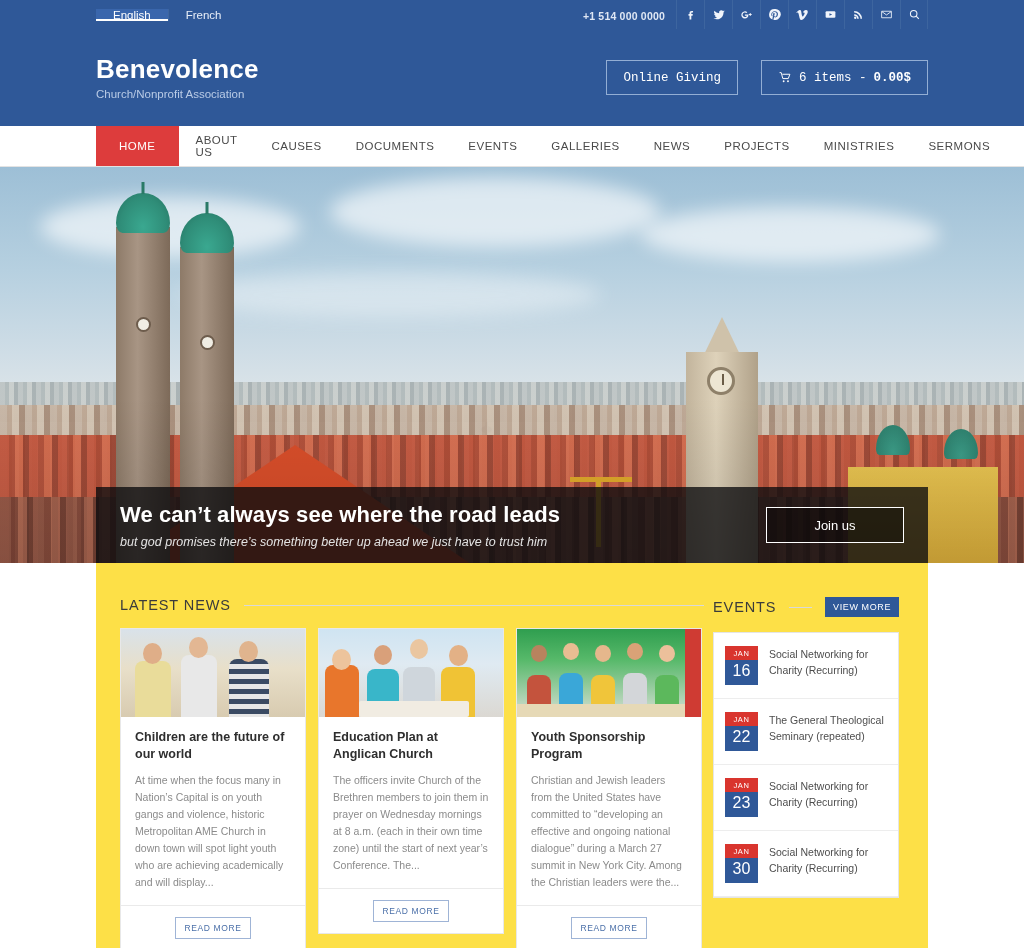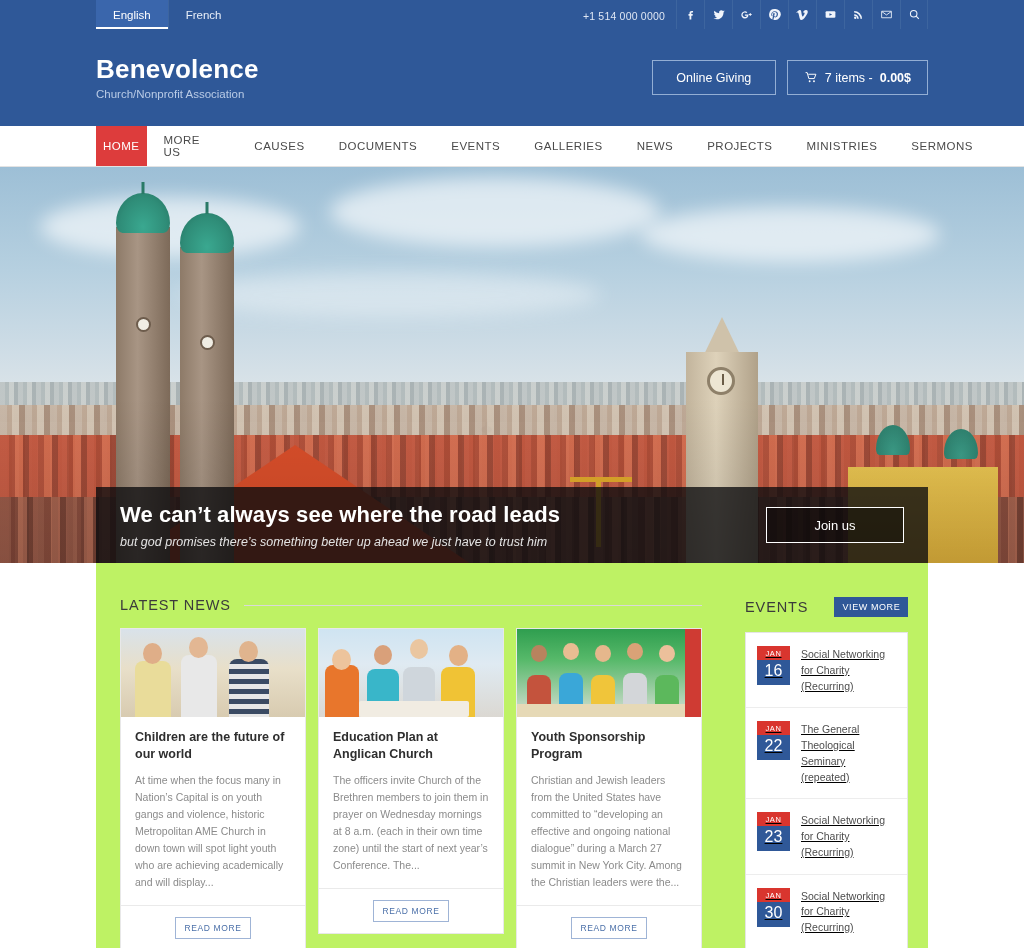--- a/index.html
+++ b/index.html
@@ -11,21 +11,21 @@
   }
 
   
   .topbar {
     height: 29px;
     background: #2f5898;
     display: flex;
     align-items: stretch;
     position: relative;
   }
-  .lang-tabs { display: flex; margin-left: 96px; }
+  .lang-tabs { display: flex; margin-left: 96px; align-items: center; }
   .lang-tab {
     padding: 0 17px;
     display: flex; align-items: center;
     font-size: 11.5px; color: #e8eef8;
     cursor: pointer;
     position: relative;
   }
   .lang-tab.active {
     background: #3a66ac;
     color: #ffffff;
@@ -38,20 +38,21 @@
   .lang-tab.sep { border-left: 1px solid #3d659f; }
   .top-right {
     margin-left: auto; margin-right: 96px;
     display: flex; align-items: stretch;
   }
   .phone {
     display: flex; align-items: center;
     padding: 16px 11px;
     font-size: 10.5px; color: #dfe7f4;
     letter-spacing: .2px;
+    font-weight: bold;
   }
   .soc {
     width: 28px;
     display: flex; align-items: center; justify-content: center;
     border-left: 1px solid #3d659f;
     cursor: pointer;
   }
   .soc:last-child { border-right: 1px solid #3d659f; }
   .soc svg { fill: #f0f4fb; }
 
@@ -62,21 +63,21 @@
     display: flex; align-items: center;
     padding: 0 96px;
   }
   .brand-title {
     font-size: 26px; font-weight: bold; color: #ffffff;
     letter-spacing: .2px; line-height: 1.1;
   }
   .brand-sub {
     font-size: 11.5px; color: #b9cbe6; margin-top: 5px;
   }
-  .header-actions { margin-left: auto; display: flex; gap: 11px; }
+  .header-actions { margin-left: auto; display: flex; gap: 23px; font-family: Liberation Mono, monospace; }
   .hbtn {
     height: 35px; min-width: 124px;
     border: 1px solid #93aed4;
     display: flex; align-items: center; justify-content: center;
     gap: 7px;
     color: #ffffff; font-size: 12.5px;
     cursor: pointer; padding: 0 16px;
   }
   .hbtn .amount { font-weight: bold; }
   .cart-icon svg { fill: #ffffff; display: block; }
@@ -91,21 +92,21 @@
   }
   .nav-item {
     display: flex; align-items: center;
     padding: 0 17px;
     font-size: 11.5px; color: #4a4a4a;
     letter-spacing: .5px;
     cursor: pointer;
   }
   .nav-item.active {
     background: #dd3c3c; color: #ffffff;
-    padding: 0 7px;
+    padding: 0 23px;
   }
 
   
   .hero {
     position: relative;
     height: 396px;
     overflow: hidden;
     background: #404040;
   }
   .sky {
@@ -244,24 +245,24 @@
     cursor: pointer;
   }
 
   
   .content-wrap {
     background: #ffffff;
     height: 385px;
     padding: 0 96px;
   }
   .content {
-    background: #bef264;
+    background: #fde047;
     height: 100%;
     padding: 34px 24px 0 24px;
-    display: flex; gap: 43px;
+    display: flex; gap: 9px;
   }
   .col-news { width: 584px; }
   .col-events { width: 186px; }
 
   .sec-head { display: flex; align-items: center; gap: 13px; margin-bottom: 15px; }
   .sec-title {
     font-size: 14.5px; color: #3b3b3b; letter-spacing: .9px;
   }
   .sec-rule { flex: 1; height: 1px; background: #d9d9d9; }
   .viewmore {
@@ -306,21 +307,21 @@
   .t3 { background: linear-gradient(180deg,#2f9e4f 0%,#57b96a 35%,#d9dfd6 100%); }
   .kid {
     position: absolute; bottom: 0; border-radius: 8px 8px 0 0;
   }
   .head {
     position: absolute; border-radius: 50%;
     background: #e8b894;
   }
 
   
-  .events-box { background: #ffffff; border: 1px solid #e5e5e5; text-decoration: underline; }
+  .events-box { background: #ffffff; border: 1px solid #e5e5e5; }
   .event-row {
     display: flex; gap: 11px;
     padding: 13px 11px;
     border-bottom: 1px solid #ededed;
     align-items: flex-start;
     cursor: pointer;
   }
   .datebox { width: 33px; flex: 0 0 33px; text-align: center; }
   .dmon {
     background: #d9352e; color: #ffffff;
@@ -423,32 +424,32 @@
       <span>Online Giving</span>
     </div>
     <div class="hbtn">
       <span class="cart-icon">
         <svg width="14" height="13" viewBox="0 0 24 24">
             <path d="M2 3h3l3 11h10l3-8H7" fill="none" stroke="#ffffff" stroke-width="1.8"></path>
             <circle cx="9.5" cy="19" r="1.7"></circle>
             <circle cx="17.5" cy="19" r="1.7"></circle>
           </svg>
       </span>
-      <span>7 items - </span>
+      <span>6 items - </span>
       <span class="amount">0.00$</span>
     </div>
   </div>
 </div>
 
 <div class="nav">
   <div class="nav-item active">
       <span>HOME</span>
     </div>
   <div class="nav-item">
-      <span>MORE US</span>
+      <span>ABOUT US</span>
     </div>
   <div class="nav-item">
       <span>CAUSES</span>
     </div>
   <div class="nav-item">
       <span>DOCUMENTS</span>
     </div>
   <div class="nav-item">
       <span>EVENTS</span>
     </div>

